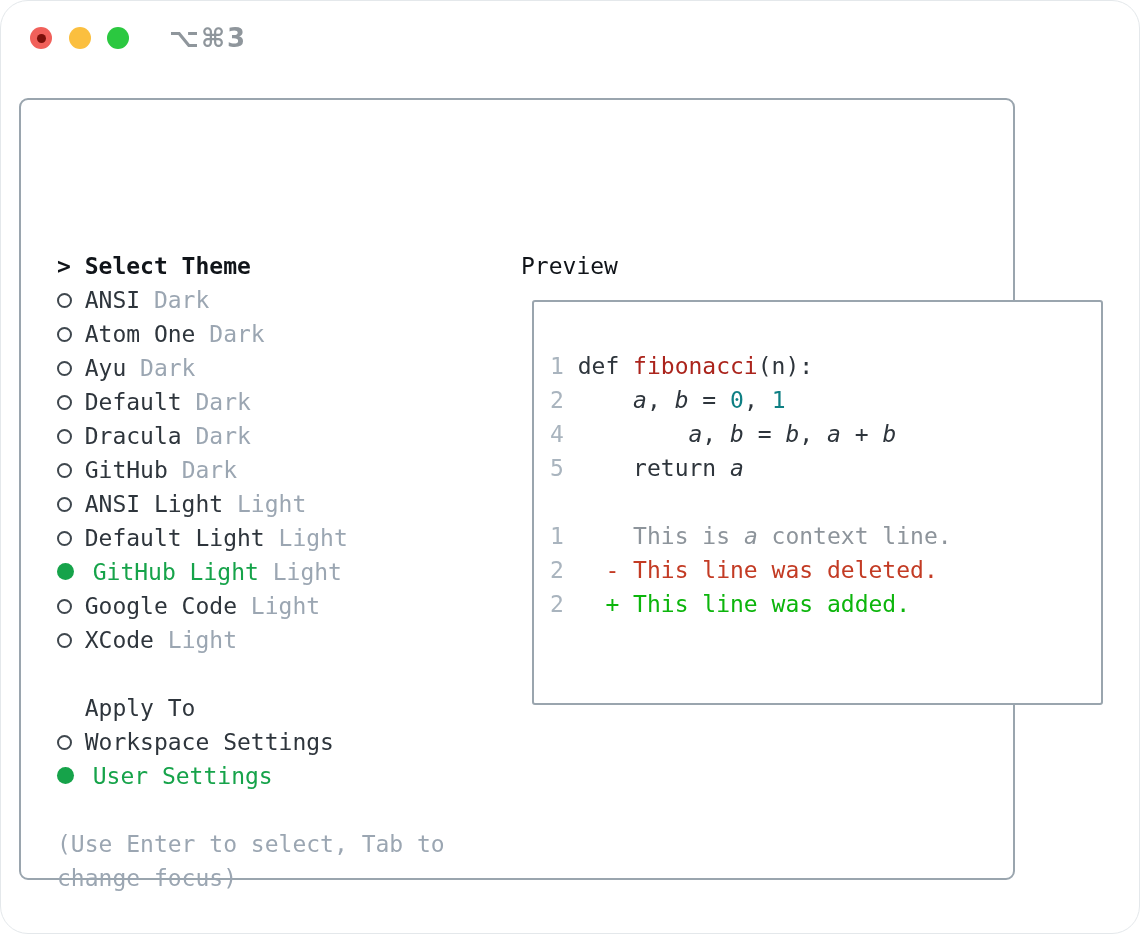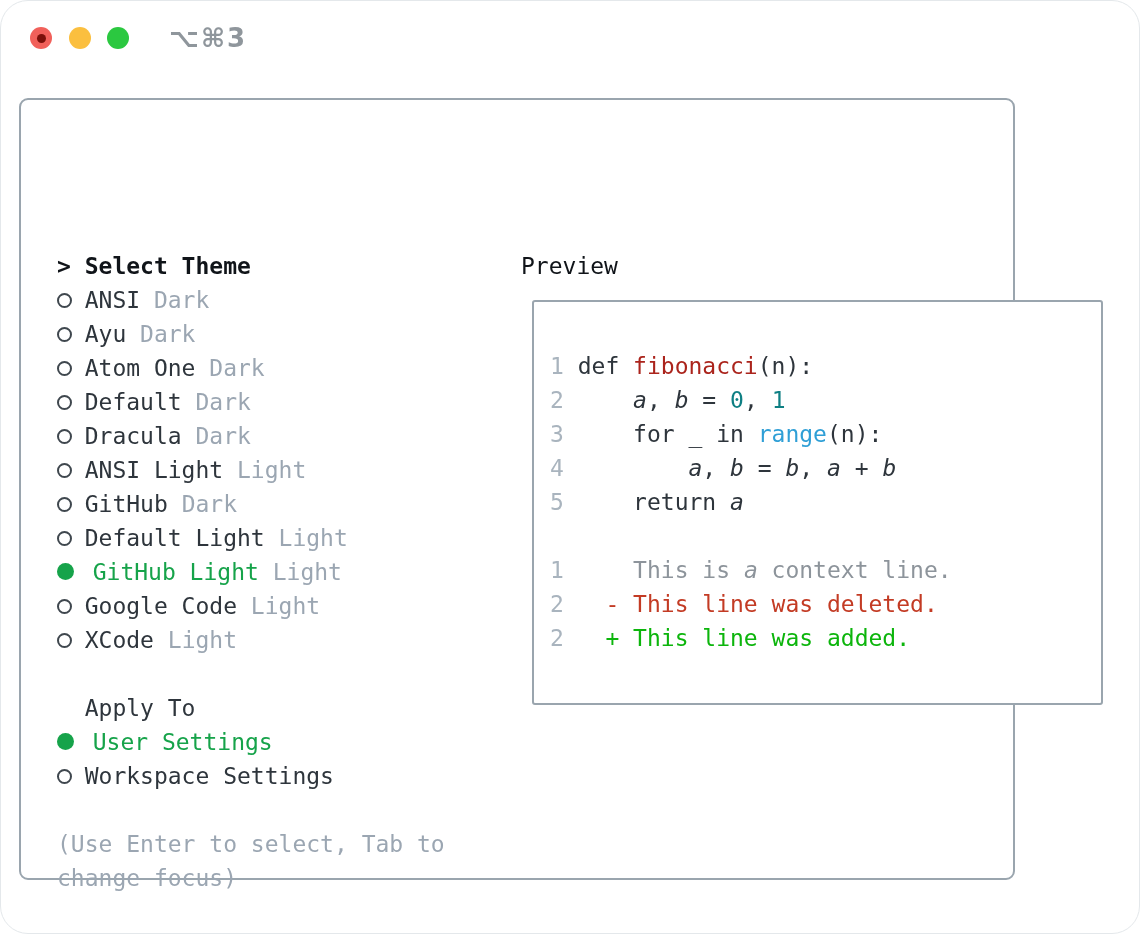--- a/index.html
+++ b/index.html
@@ -80,58 +80,57 @@
   <div class="panel">
 
     <div class="left-col">
       <div class="row">
         <span class="marker prompt">&gt;</span>
         <span class="hdr">Select Theme</span>
       </div>
 
       <div id="theme-list">
           <div class="row"><span class="marker"><span class="radio"></span></span><span><span class="t-name">ANSI</span><span class="t-var"> Dark</span></span></div>
+          <div class="row"><span class="marker"><span class="radio"></span></span><span><span class="t-name">Atom One</span><span class="t-var"> Dark</span></span></div>
           <div class="row"><span class="marker"><span class="radio"></span></span><span><span class="t-name">Ayu</span><span class="t-var"> Dark</span></span></div>
-          <div class="row"><span class="marker"><span class="radio"></span></span><span><span class="t-name">Atom One</span><span class="t-var"> Dark</span></span></div>
           <div class="row"><span class="marker"><span class="radio"></span></span><span><span class="t-name">Default</span><span class="t-var"> Dark</span></span></div>
           <div class="row"><span class="marker"><span class="radio"></span></span><span><span class="t-name">Dracula</span><span class="t-var"> Dark</span></span></div>
+          <div class="row"><span class="marker"><span class="radio"></span></span><span><span class="t-name">GitHub</span><span class="t-var"> Dark</span></span></div>
           <div class="row"><span class="marker"><span class="radio"></span></span><span><span class="t-name">ANSI Light</span><span class="t-var"> Light</span></span></div>
-          <div class="row"><span class="marker"><span class="radio"></span></span><span><span class="t-name">GitHub</span><span class="t-var"> Dark</span></span></div>
           <div class="row"><span class="marker"><span class="radio"></span></span><span><span class="t-name">Default Light</span><span class="t-var"> Light</span></span></div>
           <div class="row"><span class="marker"><span class="radio sel"></span></span><span><span class="t-name sel">GitHub Light</span><span class="t-var"> Light</span></span></div>
           <div class="row"><span class="marker"><span class="radio"></span></span><span><span class="t-name">Google Code</span><span class="t-var"> Light</span></span></div>
           <div class="row"><span class="marker"><span class="radio"></span></span><span><span class="t-name">XCode</span><span class="t-var"> Light</span></span></div>
         </div>
 
       <div class="blank-row"></div>
 
       <div class="row">
         <span class="marker"></span>
         <span class="hdr" style="font-weight:normal;color:var(--text-dark);">Apply To</span>
       </div>
 
       <div id="apply-list">
+          <div class="row"><span class="marker"><span class="radio"></span></span><span class="t-name">Workspace Settings</span></div>
           <div class="row"><span class="marker"><span class="radio sel"></span></span><span class="t-name sel">User Settings</span></div>
-          <div class="row"><span class="marker"><span class="radio"></span></span><span class="t-name">Workspace Settings</span></div>
         </div>
 
       <div class="blank-row"></div>
 
       <div id="hint-block">
           <div class="hint">(Use Enter to select, Tab to</div>
           <div class="hint">change focus)</div>
         </div>
     </div>
 
     <div class="preview-header">Preview</div>
 
     <div class="preview-box" id="preview-box">
         <div class="code-line"><span class="g">1 </span><span class="seg-plain">def </span><span class="seg-fn">fibonacci</span><span class="seg-plain">(n):</span></div>
         <div class="code-line"><span class="g">2 </span><span class="seg-plain">    </span><span class="seg-var">a</span><span class="seg-plain">, </span><span class="seg-var">b</span><span class="seg-plain"> = </span><span class="seg-num">0</span><span class="seg-plain">, </span><span class="seg-num">1</span></div>
-        <div class="code-line"><span class="g">3 </span><span class="seg-plain">    for _ in </span><span class="seg-builtin">range</span><span class="seg-plain">(n):</span></div>
         <div class="code-line"><span class="g">4 </span><span class="seg-plain">        </span><span class="seg-var">a</span><span class="seg-plain">, </span><span class="seg-var">b</span><span class="seg-plain"> = </span><span class="seg-var">b</span><span class="seg-plain">, </span><span class="seg-var">a</span><span class="seg-plain"> + </span><span class="seg-var">b</span></div>
         <div class="code-line"><span class="g">5 </span><span class="seg-plain">    return </span><span class="seg-var">a</span></div>
         <div class="code-line"><span class="g">  </span></div>
         <div class="code-line"><span class="g">1 </span><span class="seg-ctx">    This is </span><span class="seg-ctx-var">a</span><span class="seg-ctx"> context line.</span></div>
         <div class="code-line"><span class="g">2 </span><span class="seg-del">  - This line was deleted.</span></div>
         <div class="code-line"><span class="g">2 </span><span class="seg-add">  + This line was added.</span></div>
       </div>
 
   </div>
 </div>

